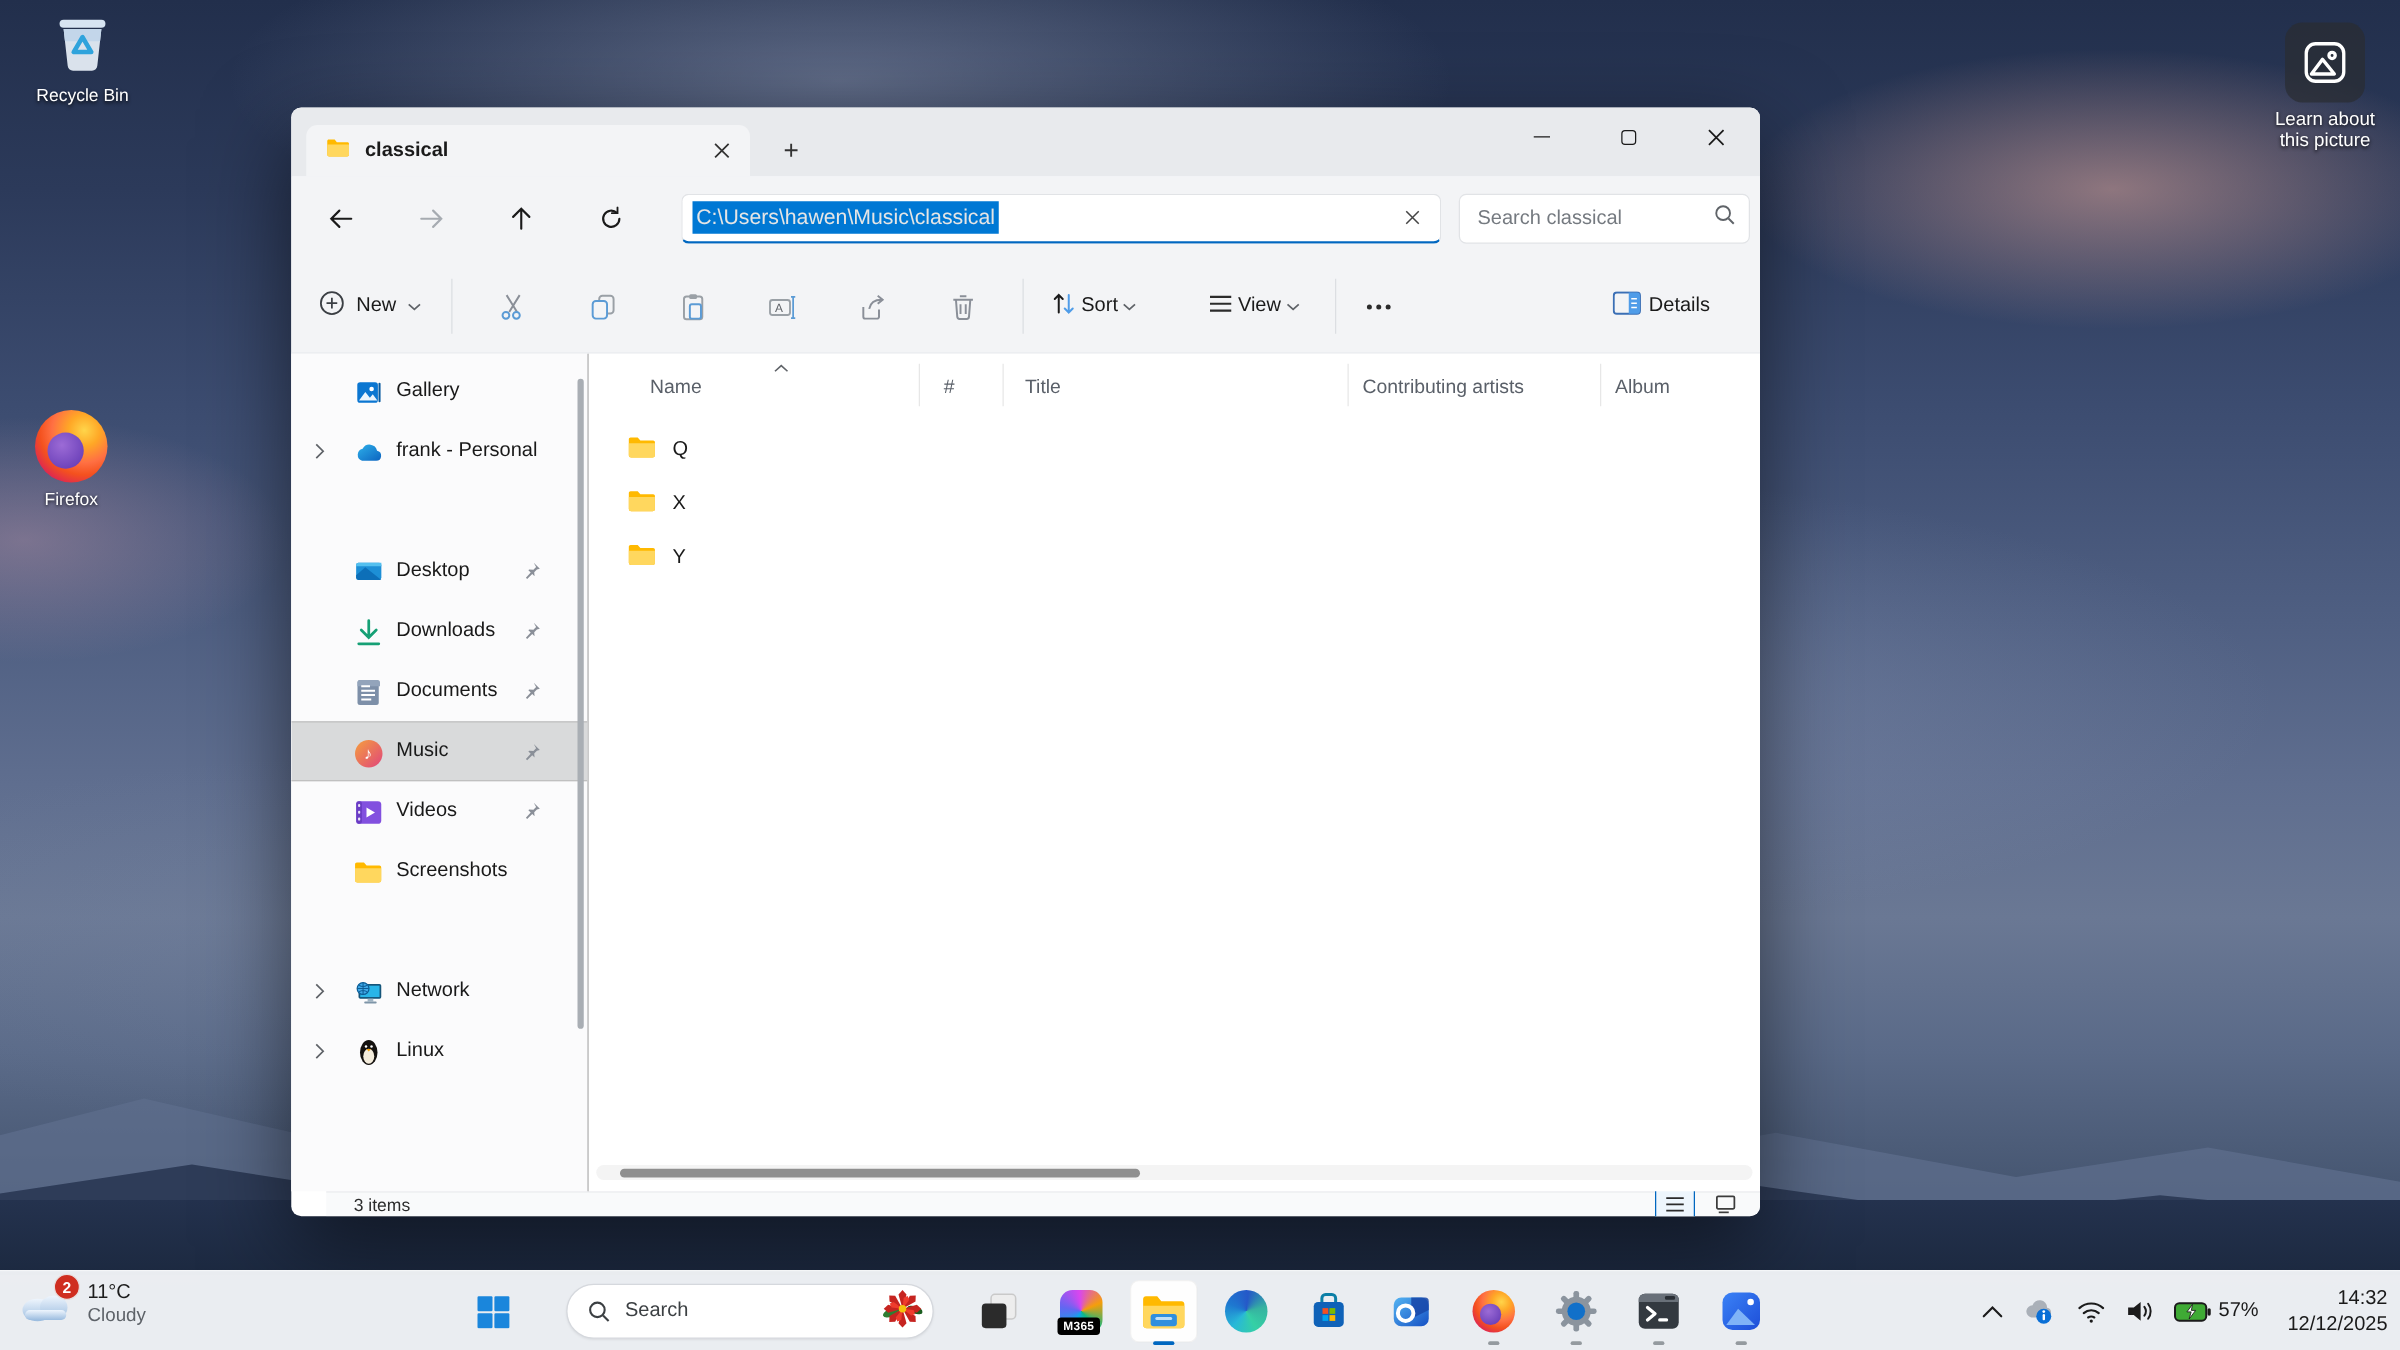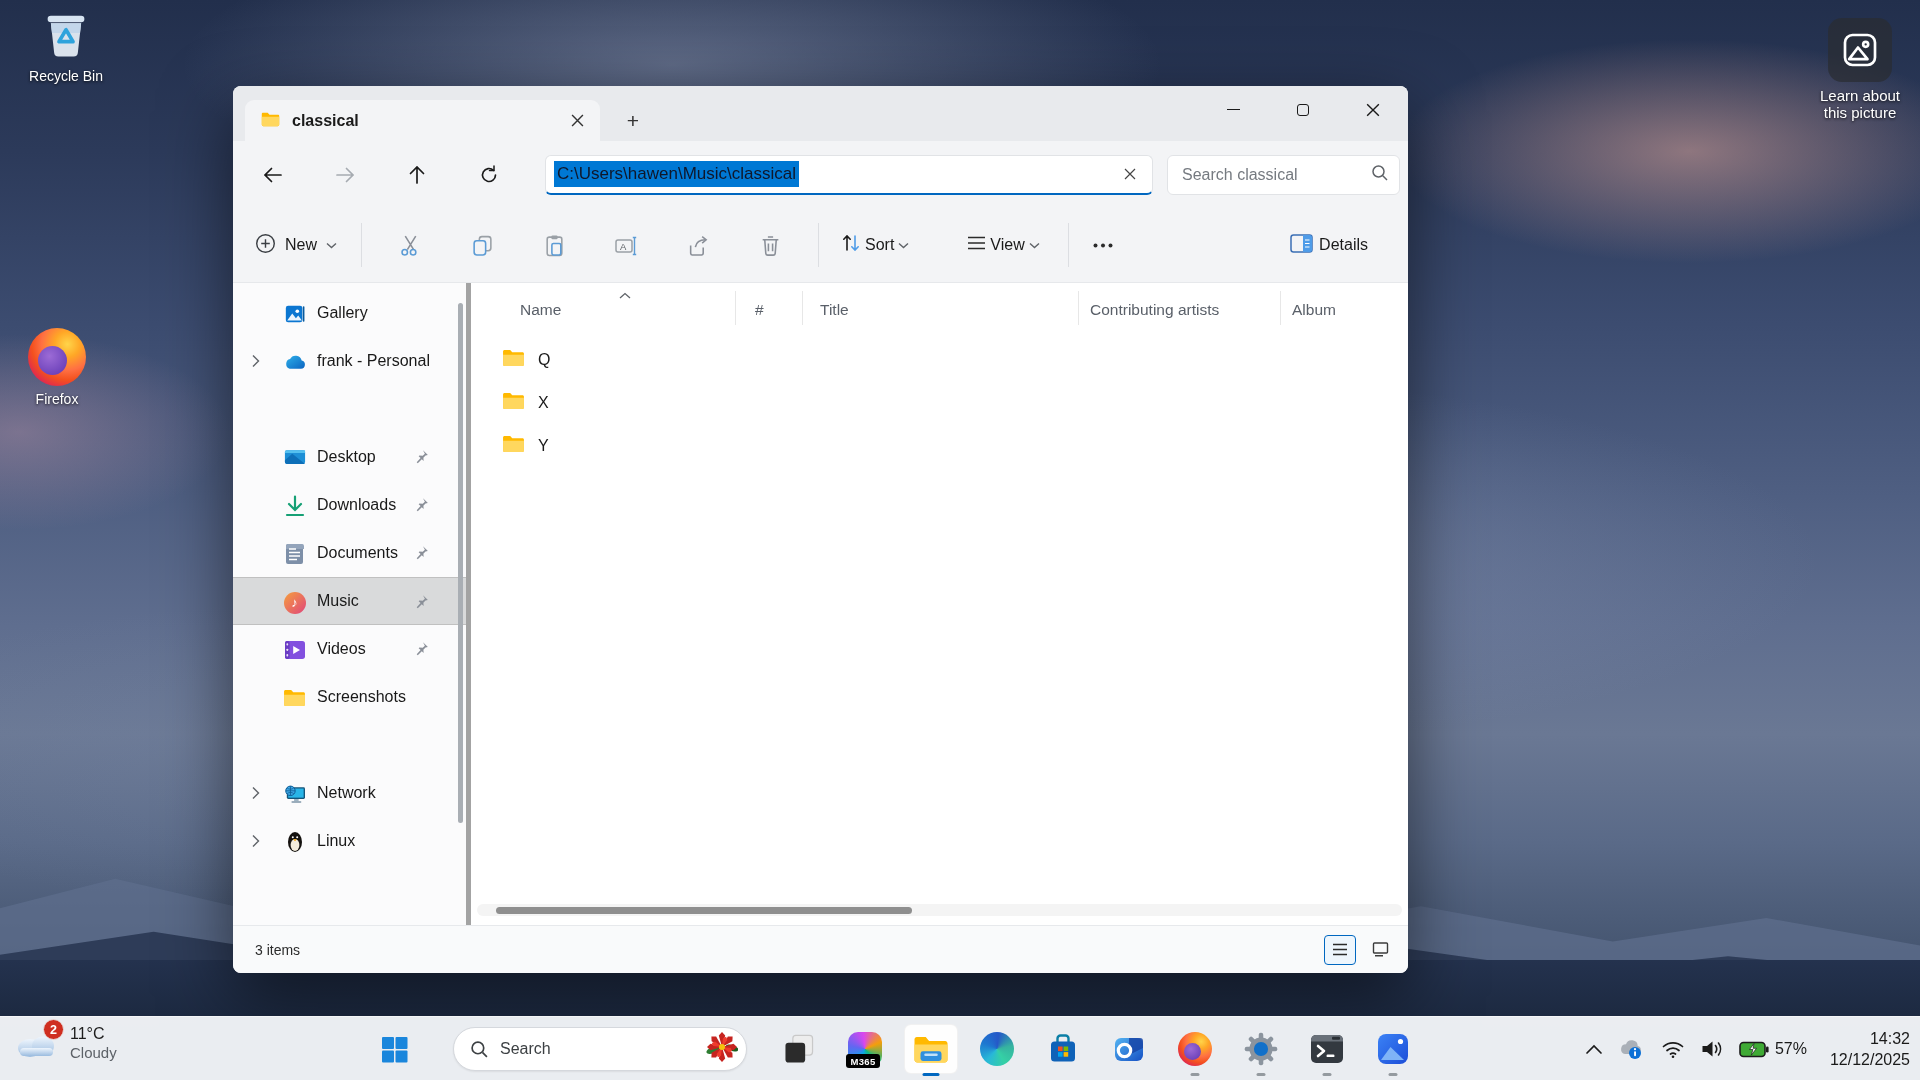--- a/index.html
+++ b/index.html
@@ -49,57 +49,57 @@
   .newtab { margin-left:18px; margin-bottom:5px; font-size:21px; font-weight:400; }
   .win-controls { position:absolute; right:0; top:0; height:47px; display:flex; }
   .wc { width:70px; height:47px; display:flex; align-items:center; justify-content:center; }
   .wc-min-bar { width:13px; height:1.6px; background:#1a1a1a; }
   .wc-max-box { width:12px; height:12px; border:1.4px solid #1a1a1a; border-radius:3px; }
 
   .navbar { height:67px; background:#f3f4f6; display:flex; align-items:center; padding-left:20px; flex:0 0 auto; }
   .nav-btn { width:40px; height:40px; display:flex; align-items:center; justify-content:center; margin-right:32px; border-radius:5px; }
   .addressbar { width:608px; height:40px; margin-left:4px; background:#fff; border:1px solid #e1e3e6; border-bottom:2px solid #0067c0;
     border-radius:6px; display:flex; align-items:center; padding:0 8px 0 8px; font-size:17px; }
-  .addr-text { background:#0078d4; color:#0f172a; padding:3px 3px; white-space:nowrap; }
+  .addr-text { background:#0078d4; color:#e5e5e5; padding:3px 3px; white-space:nowrap; }
   .addr-clear { margin-left:auto; width:28px; height:28px; display:flex; align-items:center; justify-content:center; }
   .searchbox { margin-left:14px; width:233px; height:40px; border:1px solid #e1e3e6; border-radius:6px; background:#fff;
     display:flex; align-items:center; padding:0 10px 0 14px; }
   .searchbox input { border:0; outline:0; flex:1; min-width:0; font-size:16px; font-family:inherit; color:#1a1a1a; background:transparent; }
   .searchbox input::placeholder { color:#757a80; }
 
   .toolbar { height:75px; background:#f3f4f6; border-bottom:1px solid #e6e8eb; display:flex; align-items:center; padding:0 10px; flex:0 0 auto; }
   .btn-new { display:flex; align-items:center; gap:9px; padding:9px 12px; border-radius:5px; font-size:16px; }
   .tsep { width:1px; height:44px; background:#dcdee2; margin:0 12px; }
   .tool-ic { width:72px; height:44px; display:flex; align-items:center; justify-content:center; border-radius:5px; }
   .tool-lbl-btn { display:flex; align-items:center; gap:4px; padding:9px 10px; border-radius:5px; font-size:16px; }
   .mview { margin-left:38px; }
   .details-btn { margin-left:auto; margin-right:20px; display:flex; align-items:center; gap:6px; padding:9px 10px; border-radius:5px; font-size:16px; }
 
   .body { flex:1; display:flex; min-height:0; background:#fff; }
-  .sidebar { width:238px; background:#fbfbfc; border-right:5px solid #a3a3a3; padding-top:6px; position:relative; overflow:hidden; flex:0 0 auto; }
+  .sidebar { width:238px; background:#fbfbfc; border-right:1px solid #a3a3a3; padding-top:6px; position:relative; overflow:hidden; flex:0 0 auto; }
   .side-item { height:48px; display:flex; align-items:center; position:relative; padding-left:84px; font-size:16px; color:#191919; }
   .side-item .chev { position:absolute; left:18px; top:17px; }
   .side-item .s-ic { position:absolute; left:50px; top:13px; width:23px; height:23px; display:flex; align-items:center; justify-content:center; }
   .side-item .pin { position:absolute; right:37px; top:16px; }
   .side-item.selected { background:#d9dadb; border-top:1px solid #c0c0c0; border-bottom:1px solid #c0c0c0; }
   .s-spacer { height:48px; }
   .side-scroll { position:absolute; right:3px; top:20px; width:5px; height:520px; border-radius:3px; background:#a9aeb4; }
   .music-ball { width:22px; height:22px; border-radius:50%; background:linear-gradient(135deg,#f59f3e,#e0457b);
     color:#fff; font-size:13px; display:flex; align-items:center; justify-content:center; }
 
   .main { flex:1; position:relative; background:#fff; }
   .col-lbl { position:absolute; top:18px; font-size:15.5px; color:#5a6069; }
   .col-sep { position:absolute; top:8px; width:1px; height:34px; background:#e7e7e7; }
   .sort-chev { position:absolute; left:148px; top:2px; }
   .file-row { position:absolute; left:0; right:0; height:43px; display:flex; align-items:center; padding-left:31px; gap:13px; font-size:16px; }
   .hscroll { position:absolute; left:6px; right:6px; bottom:9px; height:12px; background:#f4f4f4; border-radius:6px; }
   .hthumb { position:absolute; left:19px; top:2.5px; width:416px; height:7px; background:#8f8f8f; border-radius:4px; }
 
-  .statusbar { height:48px; border-top:1px solid #e7e9ec; background:#f9fafb; display:flex; align-items:center;
-    padding:0 12px 0 22px; font-size:14px; color:#2b2b2b; flex:0 0 auto; }
+  .statusbar { height:20px; border-top:1px solid #e7e9ec; background:#f9fafb; display:flex; align-items:center;
+    padding:0 12px 0 22px; font-size:14px; color:#2b2b2b; flex:0 0 auto;margin-left:28px; }
   .sb-views { margin-left:auto; display:flex; gap:8px; }
   .sb-btn { width:32px; height:30px; display:flex; align-items:center; justify-content:center; border-radius:4px; }
   .sb-btn.active { border:1.5px solid #0067c0; background:#eef6fd; }
 
   
   .taskbar { position:absolute; left:0; right:0; bottom:0; height:64px; background:rgba(241,243,246,.97); border-top:1px solid rgba(255,255,255,.5); }
   .tb-weather { position:absolute; left:14px; top:7px; display:flex; align-items:center; gap:10px; }
   .wx-icon { position:relative; width:46px; height:36px; }
   .wx-badge { position:absolute; right:-4px; top:-6px; width:21px; height:21px; border-radius:50%; background:#cf2e20; color:#fff;
     font-size:12.5px; font-weight:700; display:flex; align-items:center; justify-content:center; border:1.5px solid #e8dede; }

